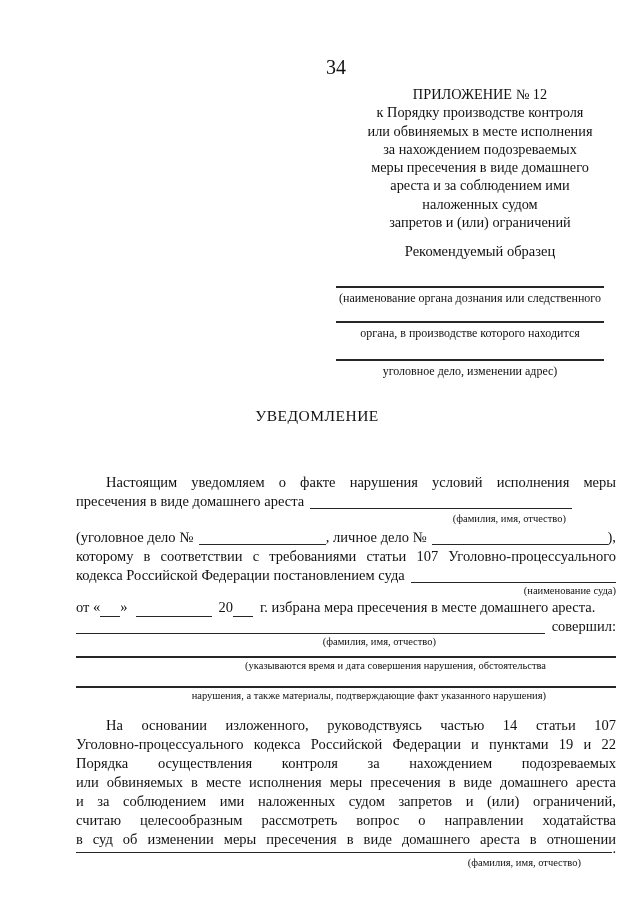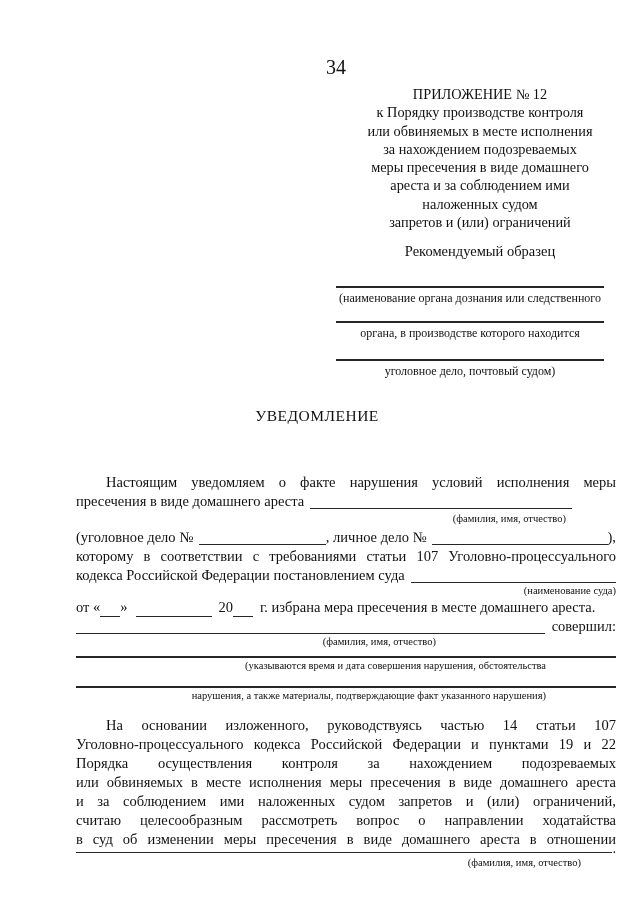--- a/index.html
+++ b/index.html
@@ -92,21 +92,21 @@
     <div class="addr-g1">
       <div class="addr-line"></div>
       <div class="addr-cap">(наименование органа дознания или следственного</div>
     </div>
     <div class="addr-g2">
       <div class="addr-line"></div>
       <div class="addr-cap">органа, в производстве которого находится</div>
     </div>
     <div>
       <div class="addr-line"></div>
-      <div class="addr-cap">уголовное дело, почтовый судом)</div>
+      <div class="addr-cap">уголовное дело, изменении адрес)</div>
     </div>
   </div>
 
   <div class="doc-title">УВЕДОМЛЕНИЕ</div>
 
   <div class="body-col">
 
     <div class="jline indent">Настоящим уведомляем о факте нарушения условий исполнения меры</div>
 
     <div class="frow">

